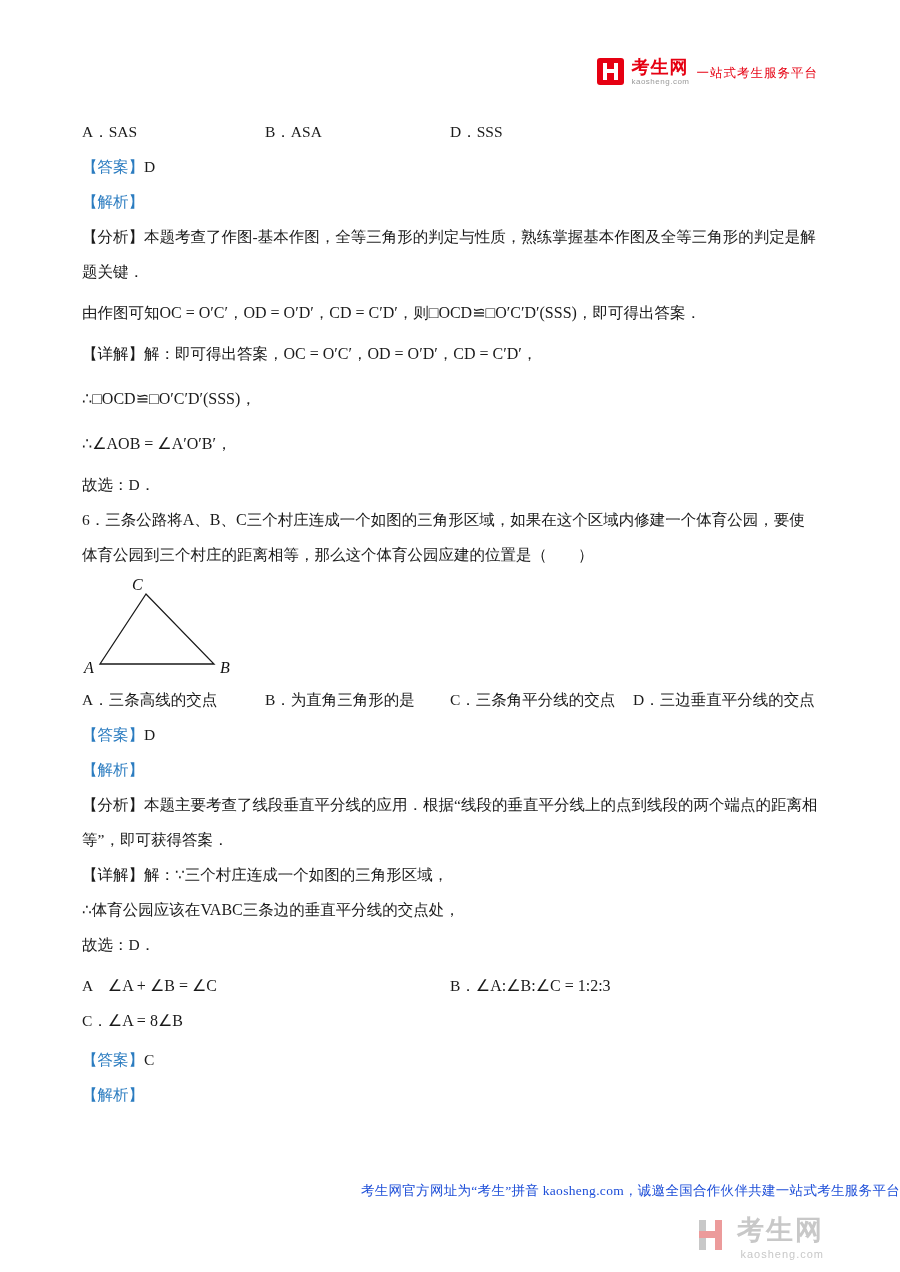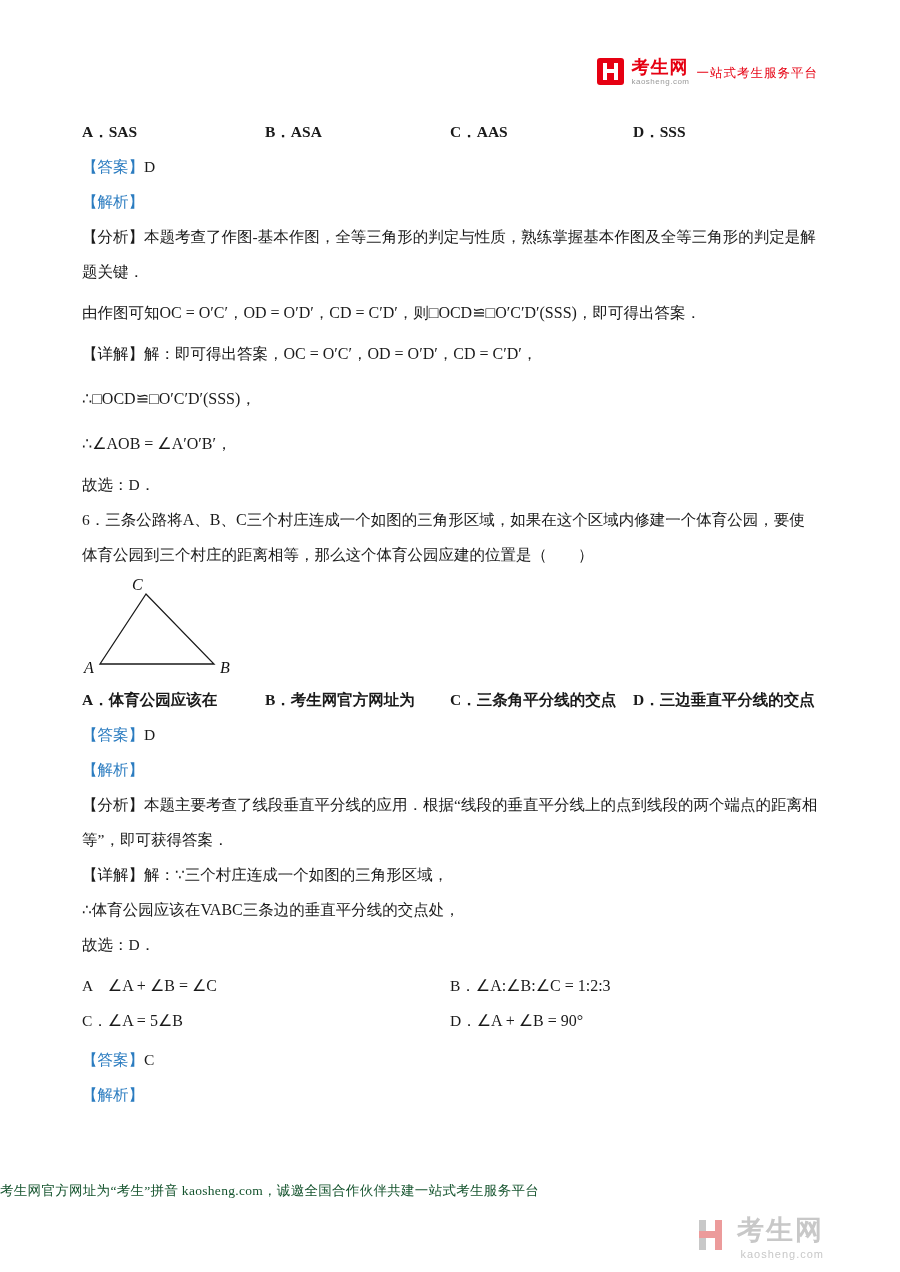--- a/index.html
+++ b/index.html
@@ -31,21 +31,21 @@
 
   
   .content { margin-top: 16px; }
   .para { font-size: 15.5px; line-height: 35px; }
   .m { font-family: "Liberation Serif", serif; font-size: 16px; }
   .lbl { color: var(--accent-blue); font-family: Liberation Serif, serif; }
 
   .opt-row4 {
     display: grid;
     grid-template-columns: 183px 185px 183px 1fr;
-    font-size: 15.5px; line-height: 35px; font-weight: bold;
+    font-size: 15.5px; line-height: 35px;
   }
   .mt-s { margin-top: 6px; }
   .mt-m { margin-top: 10px; }
   .mb-s { margin-bottom: 6px; }
 
   
   .figure-wrap { margin: 4px 0 2px 0; line-height: 0; }
   .tri-label {
     font-family: "Liberation Serif", serif;
     font-style: italic; font-size: 16px; fill: #111;
@@ -55,22 +55,22 @@
   .opt-grid2 {
     display: grid;
     grid-template-columns: 368px 1fr;
     font-size: 15.5px; line-height: 35px;
     margin-top: 6px; margin-bottom: 4px;
   }
 
   
   .page-footer {
     position: absolute; left: 0; bottom: 72px;
-    width: 100%; text-align: left;
-    font-size: 13.5px; color: #14532d; letter-spacing: 0.3px;
+    width: 100%; text-align: right;
+    font-size: 13.5px; color: #1d4ed8; letter-spacing: 0.3px;
   }
 
   
   .watermark {
     position: absolute; right: 76px; bottom: 12px;
     display: flex; align-items: flex-start; gap: 6px;
   }
   .wm-icon { line-height: 0; }
   .wm-text { display: flex; flex-direction: column; align-items: flex-end; }
   .wm-brand {
@@ -101,21 +101,20 @@
       <span class="brand-domain">kaosheng.com</span>
     </span>
     <span class="brand-tagline">一站式考生服务平台</span>
   </div>
 
   <div class="content">
 
     <div class="opt-row4">
       <span>A．SAS</span>
       <span>B．ASA</span>
-      <span>C．AAS</span>
       <span>D．SSS</span>
     </div>
 
     <div class="para"><span class="lbl">【答案】</span><span>D</span></div>
     <div class="para"><span class="lbl">【解析】</span></div>
     <div class="para"><span>【分析】本题考查了作图-基本作图，全等三角形的判定与性质，熟练掌握基本作图及全等三角形的判定是解题关键．</span></div>
     <div class="para mt-s mb-s"><span>由作图可知</span><span class="m">OC = O′C′</span><span>，</span><span class="m">OD = O′D′</span><span>，</span><span class="m">CD = C′D′</span><span>，则</span><span class="m">□OCD≌□O′C′D′(SSS)</span><span>，即可得出答案．</span></div>
     <div class="para"><span>【详解】解：即可得出答案，</span><span class="m">OC = O′C′</span><span>，</span><span class="m">OD = O′D′</span><span>，</span><span class="m">CD = C′D′</span><span>，</span></div>
     <div class="para mt-m"><span class="m">∴□OCD≌□O′C′D′(SSS)，</span></div>
     <div class="para mt-m mb-s"><span class="m">∴∠AOB = ∠A′O′B′，</span></div>
@@ -126,39 +125,38 @@
     <div class="figure-wrap">
       <svg width="164" height="104" viewBox="0 0 164 104">
         <polygon points="64,18 18,88 132,88" fill="none" stroke="#1a1a1a" stroke-width="1.3"></polygon>
         <text x="50" y="14" class="tri-label">C</text>
         <text x="2" y="97" class="tri-label">A</text>
         <text x="138" y="97" class="tri-label">B</text>
       </svg>
     </div>
 
     <div class="opt-row4">
-      <span>A．体育公园应该在</span>
-      <span>B．考生网官方网址为</span>
+      <span>A．三条高线的交点</span>
+      <span>B．为直角三角形的是</span>
       <span>C．三条角平分线的交点</span>
       <span>D．三边垂直平分线的交点</span>
     </div>
 
     <div class="para"><span class="lbl">【答案】</span><span>D</span></div>
     <div class="para"><span class="lbl">【解析】</span></div>
     <div class="para"><span>【分析】本题主要考查了线段垂直平分线的应用．根据“线段的垂直平分线上的点到线段的两个端点的距离相等”，即可获得答案．</span></div>
     <div class="para"><span>【详解】解：∵三个村庄连成一个如图的三角形区域，</span></div>
     <div class="para"><span>∴体育公园应该在</span><span class="m">VABC</span><span>三条边的垂直平分线的交点处，</span></div>
     <div class="para"><span>故选：D．</span></div>
 
 
     <div class="opt-grid2">
       <span><span>A　</span><span class="m">∠A + ∠B = ∠C</span></span>
       <span><span>B．</span><span class="m">∠A:∠B:∠C = 1:2:3</span></span>
-      <span><span>C．</span><span class="m">∠A = 5∠B</span></span>
-      <span><span>D．</span><span class="m">∠A + ∠B = 90°</span></span>
+      <span><span>C．</span><span class="m">∠A = 8∠B</span></span>
     </div>
 
     <div class="para"><span class="lbl">【答案】</span><span>C</span></div>
     <div class="para"><span class="lbl">【解析】</span></div>
 
   </div>
 
   <div class="page-footer">考生网官方网址为“考生”拼音 kaosheng.com，诚邀全国合作伙伴共建一站式考生服务平台</div>
 
   <div class="watermark">

